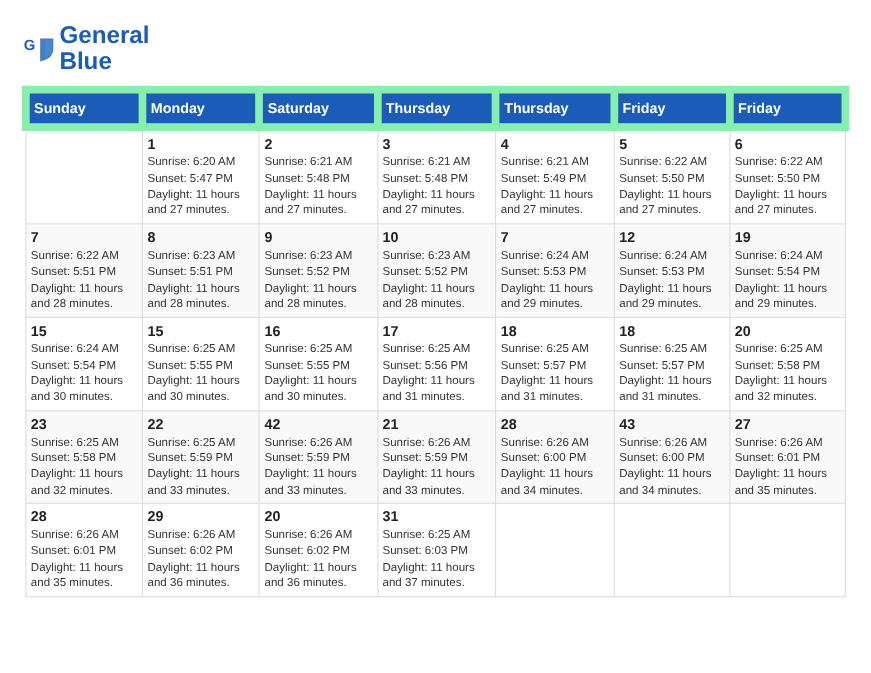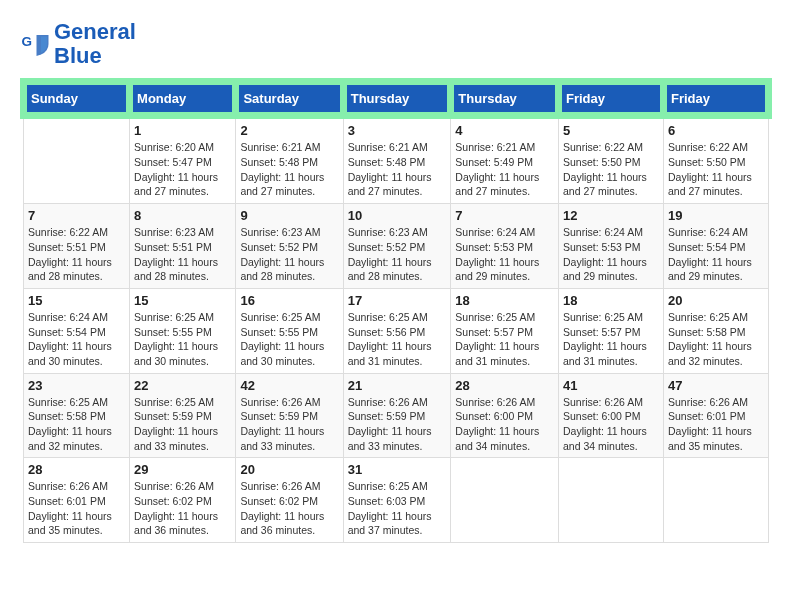--- a/index.html
+++ b/index.html
@@ -301,28 +301,28 @@
 and 33 minutes.</div>
         </td>
         <td>
           <span class="day-num">28</span>
           <div class="cell-text" style="white-space: pre-line;">Sunrise: 6:26 AM
 Sunset: 6:00 PM
 Daylight: 11 hours
 and 34 minutes.</div>
         </td>
         <td>
-          <span class="day-num">41</span>
+          <span class="day-num">43</span>
           <div class="cell-text" style="white-space: pre-line;">Sunrise: 6:26 AM
 Sunset: 6:00 PM
 Daylight: 11 hours
 and 34 minutes.</div>
         </td>
         <td>
-          <span class="day-num">47</span>
+          <span class="day-num">27</span>
           <div class="cell-text" style="white-space: pre-line;">Sunrise: 6:26 AM
 Sunset: 6:01 PM
 Daylight: 11 hours
 and 35 minutes.</div>
         </td>
       </tr>
       <tr>
         <td>
           <span class="day-num">28</span>
           <div class="cell-text" style="white-space: pre-line;">Sunrise: 6:26 AM

